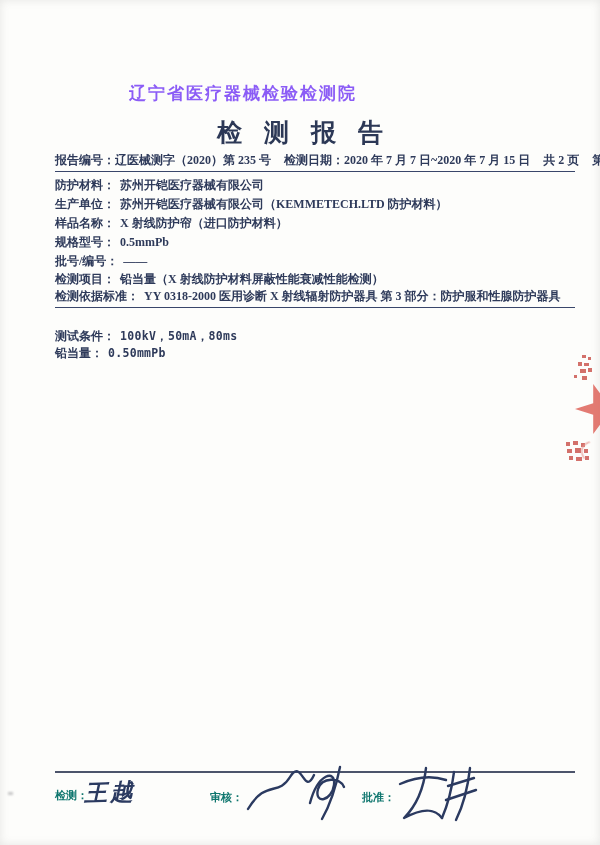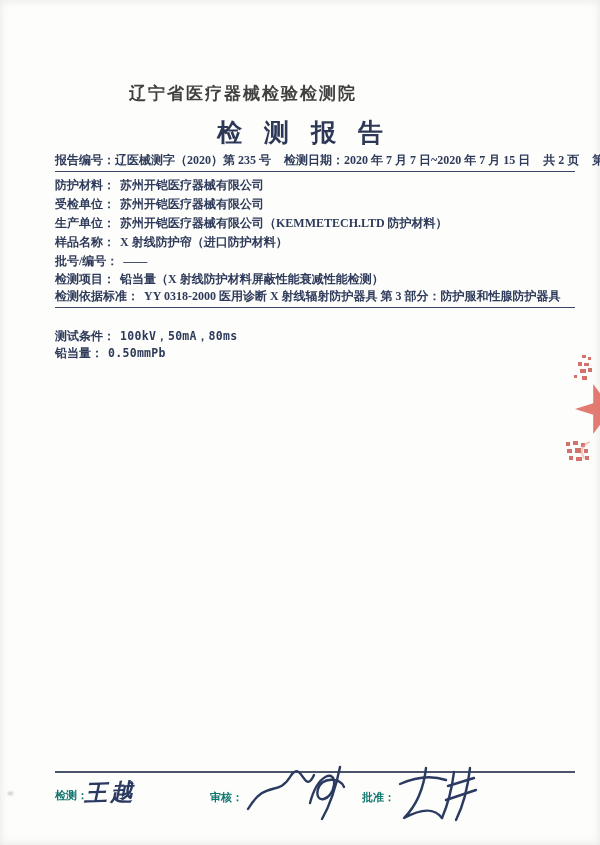--- a/index.html
+++ b/index.html
@@ -10,21 +10,21 @@
   }
   .page{
     position:relative;width:600px;height:845px;
     background:#fdfdfb;overflow:hidden;
     box-shadow:inset 0 0 10px rgba(90,90,90,.14);
     color:#2e3a5a;
   }
   .institute{
     position:absolute;top:82px;left:0;width:486px;
     text-align:center;font-size:17px;font-weight:700;
-    letter-spacing:2px;color:#404040;
+    letter-spacing:2px;color:#8b5cf6;
   }
   .report-title{
     position:absolute;top:116px;left:0;width:600px;
     text-align:center;font-size:25px;font-weight:700;
     letter-spacing:22px;padding-left:22px;box-sizing:border-box;
     color:#2c3856;
   }
   .meta-row{
     position:absolute;top:152px;left:55px;width:520px;height:19px;
     font-size:12px;font-weight:700;
@@ -96,23 +96,23 @@
 
   <div class="institute">辽宁省医疗器械检验检测院</div>
   <div class="report-title">检测报告</div>
 
   <div class="meta-row">
     <span class="seg"><span>报告编号：</span><span>辽医械测字（2020）第 235 号</span></span><span class="seg"><span>检测日期：</span><span>2020 年 7 月 7 日~2020 年 7 月 15 日</span></span><span class="seg">共 2 页</span><span class="seg">第 1 页</span>
   </div>
 
   <div class="fields">
     <div class="field-row"><span class="lbl">防护材料：</span><span class="val">苏州开铠医疗器械有限公司</span></div>
-    <div class="field-row"><span class="lbl">受检单位：</span><span class="val">苏州开铠医疗器械有限公司</span></div>
     <div class="field-row"><span class="lbl">生产单位：</span><span class="val">苏州开铠医疗器械有限公司（KEMMETECH.LTD 防护材料）</span></div>
     <div class="field-row"><span class="lbl">样品名称：</span><span class="val">X 射线防护帘（进口防护材料）</span></div>
+    <div class="field-row"><span class="lbl">规格型号：</span><span class="val">0.5mmPb</span></div>
     <div class="field-row"><span class="lbl">批号/编号：</span><span class="val">——</span></div>
     <div class="field-row tight"><span class="lbl">检测项目：</span><span class="val">铅当量（X 射线防护材料屏蔽性能衰减性能检测）</span></div>
     <div class="field-row tight ruled"><span class="lbl">检测依据标准：</span><span class="val">YY 0318-2000 医用诊断 X 射线辐射防护器具 第 3 部分：防护服和性腺防护器具</span></div>
     <div class="field-row tight"><span class="lbl">测试条件：</span><span class="val mono">100kV，50mA，80ms</span></div>
     <div class="field-row tight"><span class="lbl">铅当量：</span><span class="val mono">0.50mmPb</span></div>
   </div>
 
   <div class="seal">
     <svg class="seal-text" style="top:8px;right:4px;" width="26" height="30" viewBox="0 0 26 30">
       <g fill="#c94f48">

